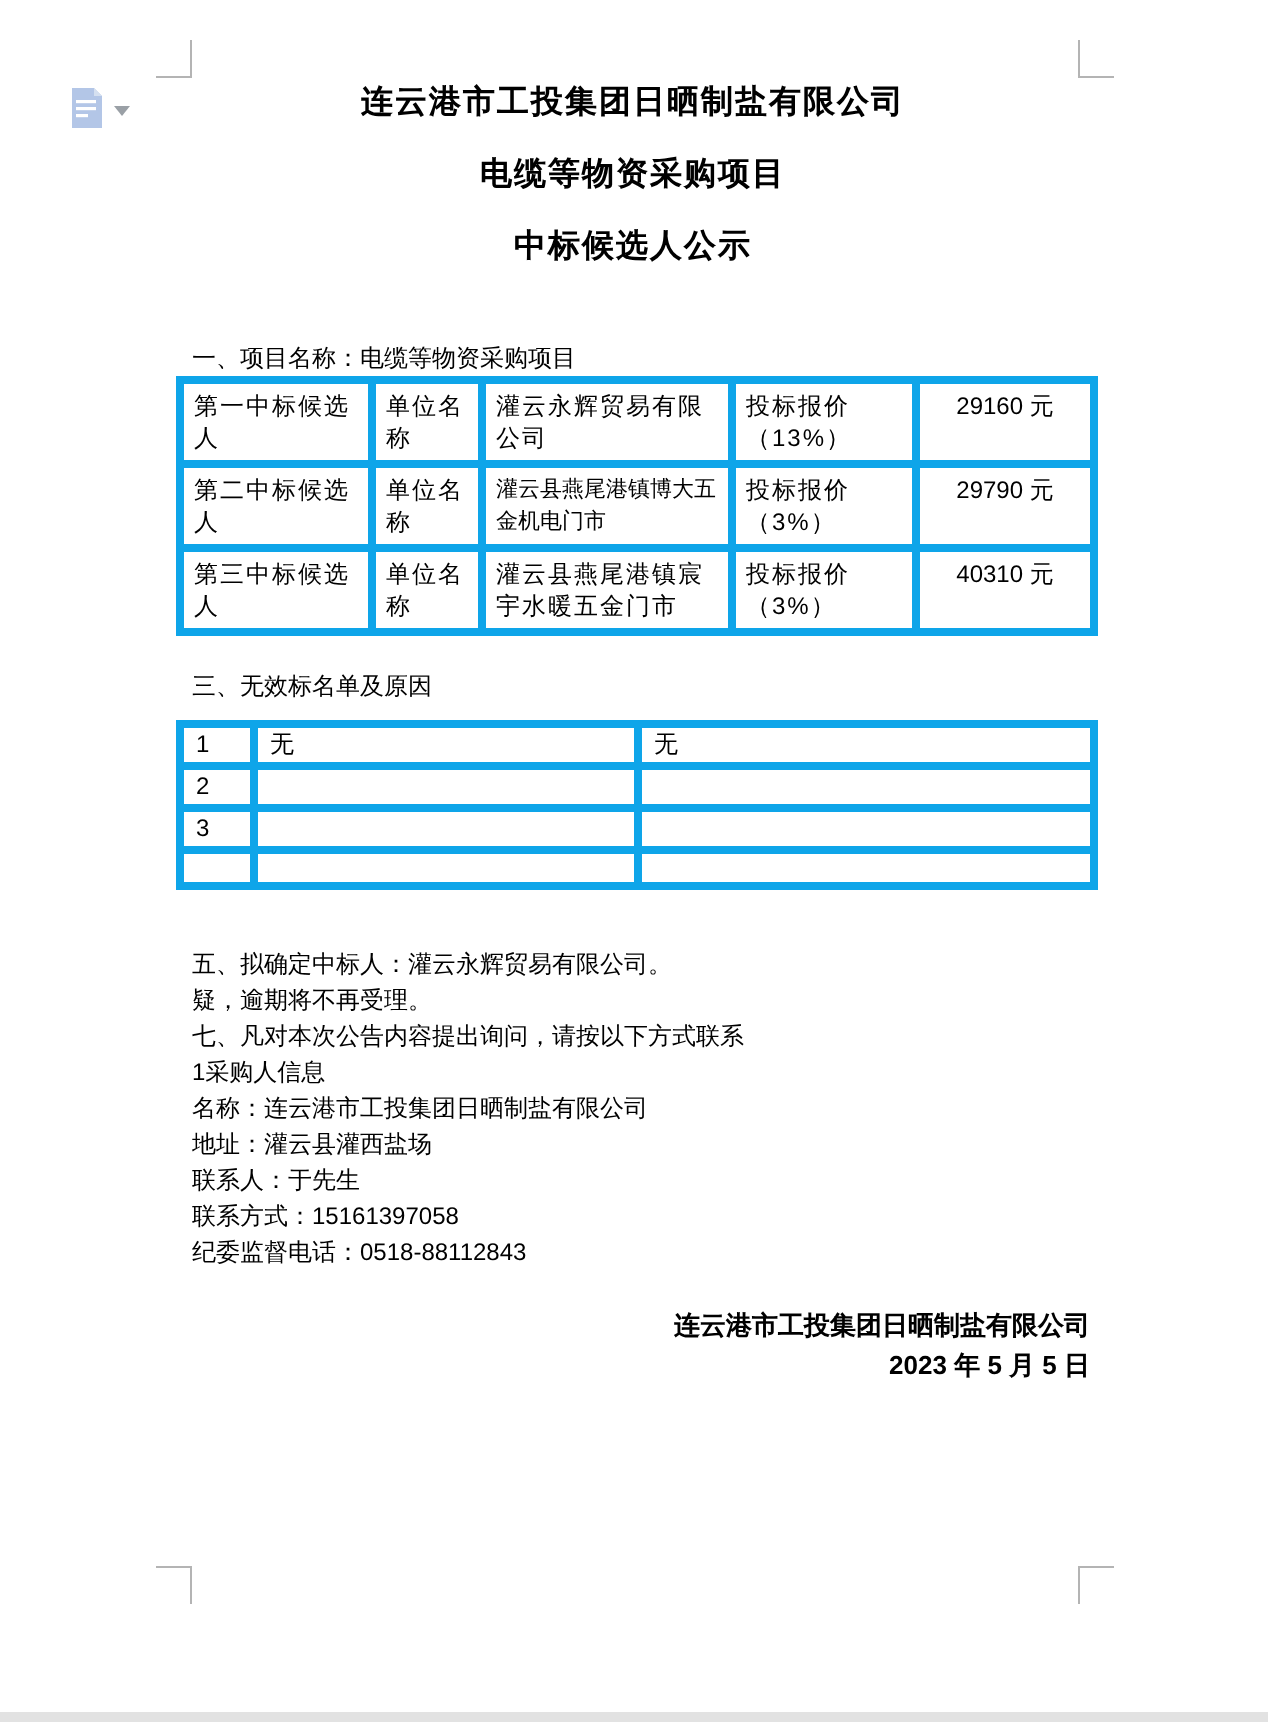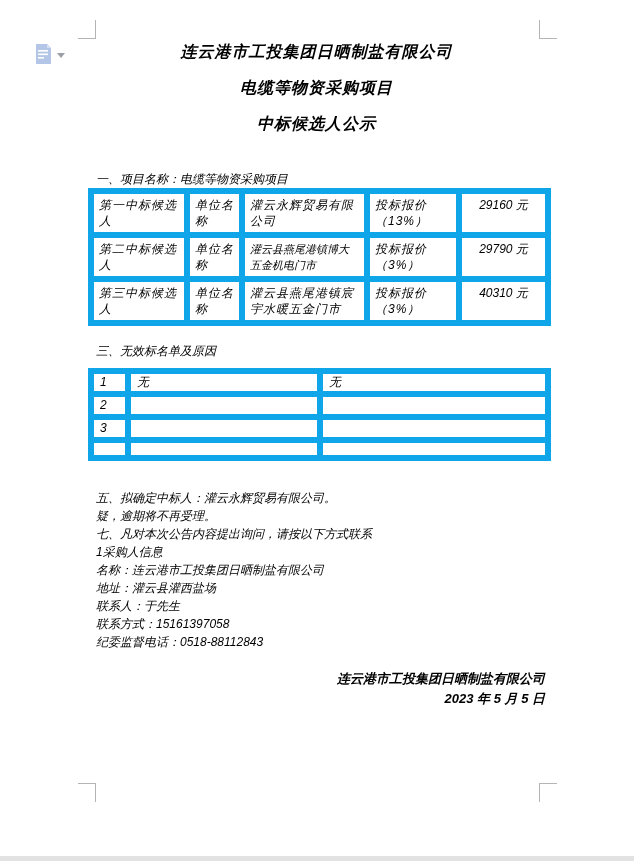--- a/index.html
+++ b/index.html
@@ -4,21 +4,21 @@
 <style>
   * { box-sizing: border-box; margin: 0; padding: 0; }
   html,body { width: 634px; height: 861px; }
   body {
     font-family: "Liberation Sans", sans-serif;
     background: #ffffff;
     position: relative;
     color: #000;
     overflow: hidden;
   }
-  .page { position: absolute; inset: 0; background: #fff; font-style: italic; }
+  .page { position: absolute; inset: 0; background: #fff; }
   .bottom-strip {
     position: absolute; left: 0; right: 0; bottom: 0; height: 5px;
     background: #e2e2e2;
   }
 
   
   .crop { position: absolute; width: 18px; height: 19px; }
   .crop-tl { left: 78px;  top: 20px;  border-right: 1px solid #b4b4b4; border-bottom: 1px solid #b4b4b4; }
   .crop-tr { left: 539px; top: 20px;  border-left: 1px solid #b4b4b4;  border-bottom: 1px solid #b4b4b4; }
   .crop-bl { left: 78px;  top: 783px; border-right: 1px solid #b4b4b4; border-top: 1px solid #b4b4b4; }
@@ -36,21 +36,21 @@
   
   .titles { position: absolute; left: 88px; top: 42px; width: 457px; text-align: center; }
   .title-line { font-size: 16px; font-weight: bold; letter-spacing: 1px; line-height: 20px; margin-bottom: 16px; white-space: nowrap; }
 
   
   .content { position: absolute; left: 88px; top: 170px; width: 457px; font-size: 12px; }
   .bodyline { padding-left: 8px; line-height: 18px; white-space: nowrap; }
   .gap-s { height: 8px; } .gap-m { height: 16px; } .gap-l { height: 28px; }
 
   table { border-collapse: collapse; width: 457px; table-layout: fixed; font-size: 12px; }
-  td, th { border: 6px solid #0ea5e9; vertical-align: top; text-align: left; font-weight: normal; }
+  td, th { border: 4px solid #0ea5e9; vertical-align: top; text-align: left; font-weight: normal; }
 
   .tbl-candidates td { padding: 3px 5px; line-height: 16px; height: 38px; letter-spacing: 1px; }
   .tbl-candidates .c1 { width: 96px; }
   .tbl-candidates .c2 { width: 55px; }
   .tbl-candidates .c3 { width: 125px; }
   .tbl-candidates .c4 { width: 92px; }
   .tbl-candidates .c5 { width: 89px; letter-spacing: 0; text-align: center; }
   .tbl-candidates tr:nth-child(2) .c3 { font-size: 11px; letter-spacing: 0; }
 
   .tbl-invalid th, .tbl-invalid td { padding: 1px 6px; line-height: 15px; height: 18px; }

